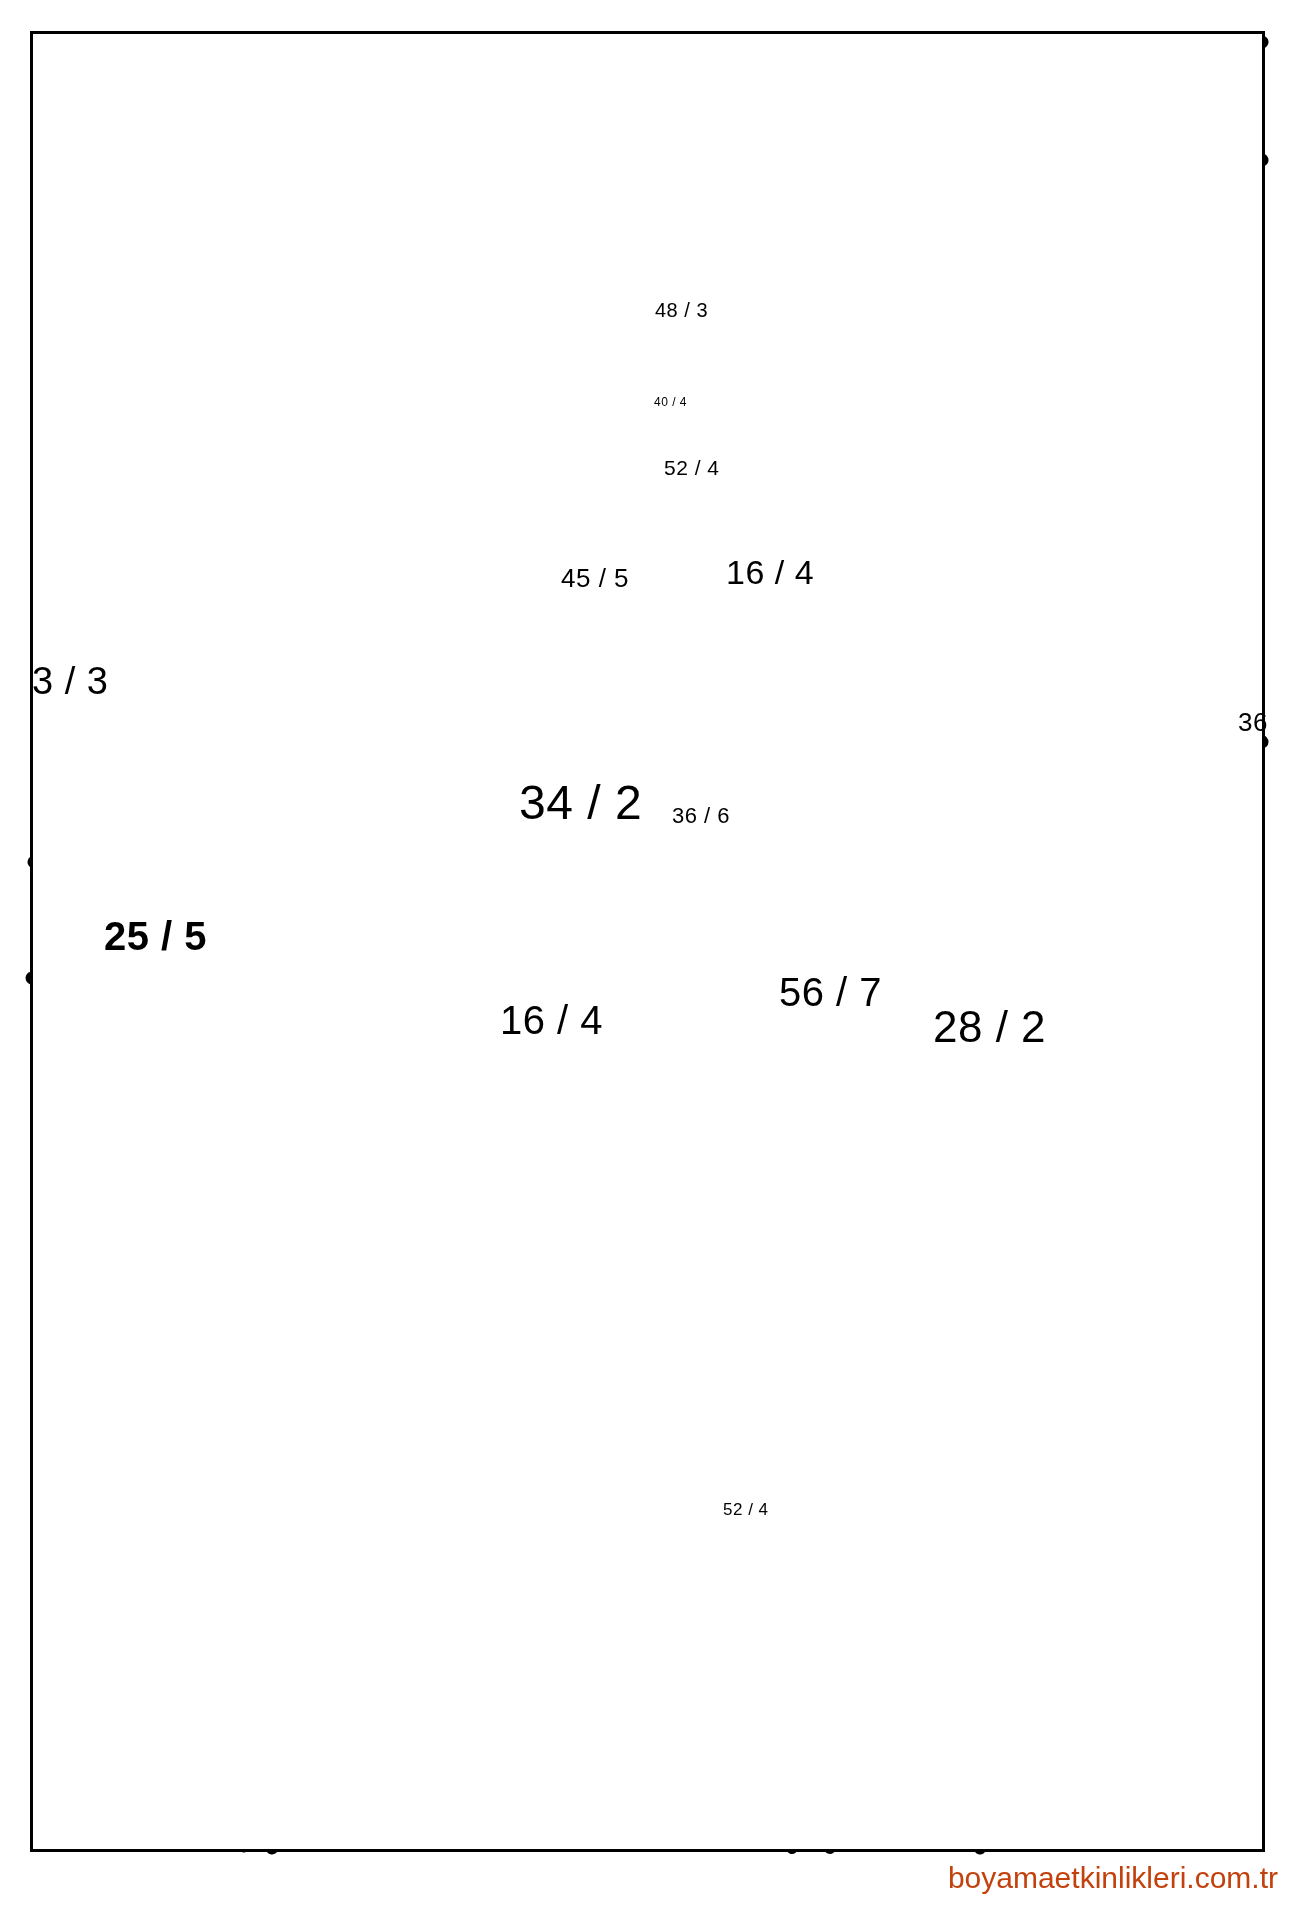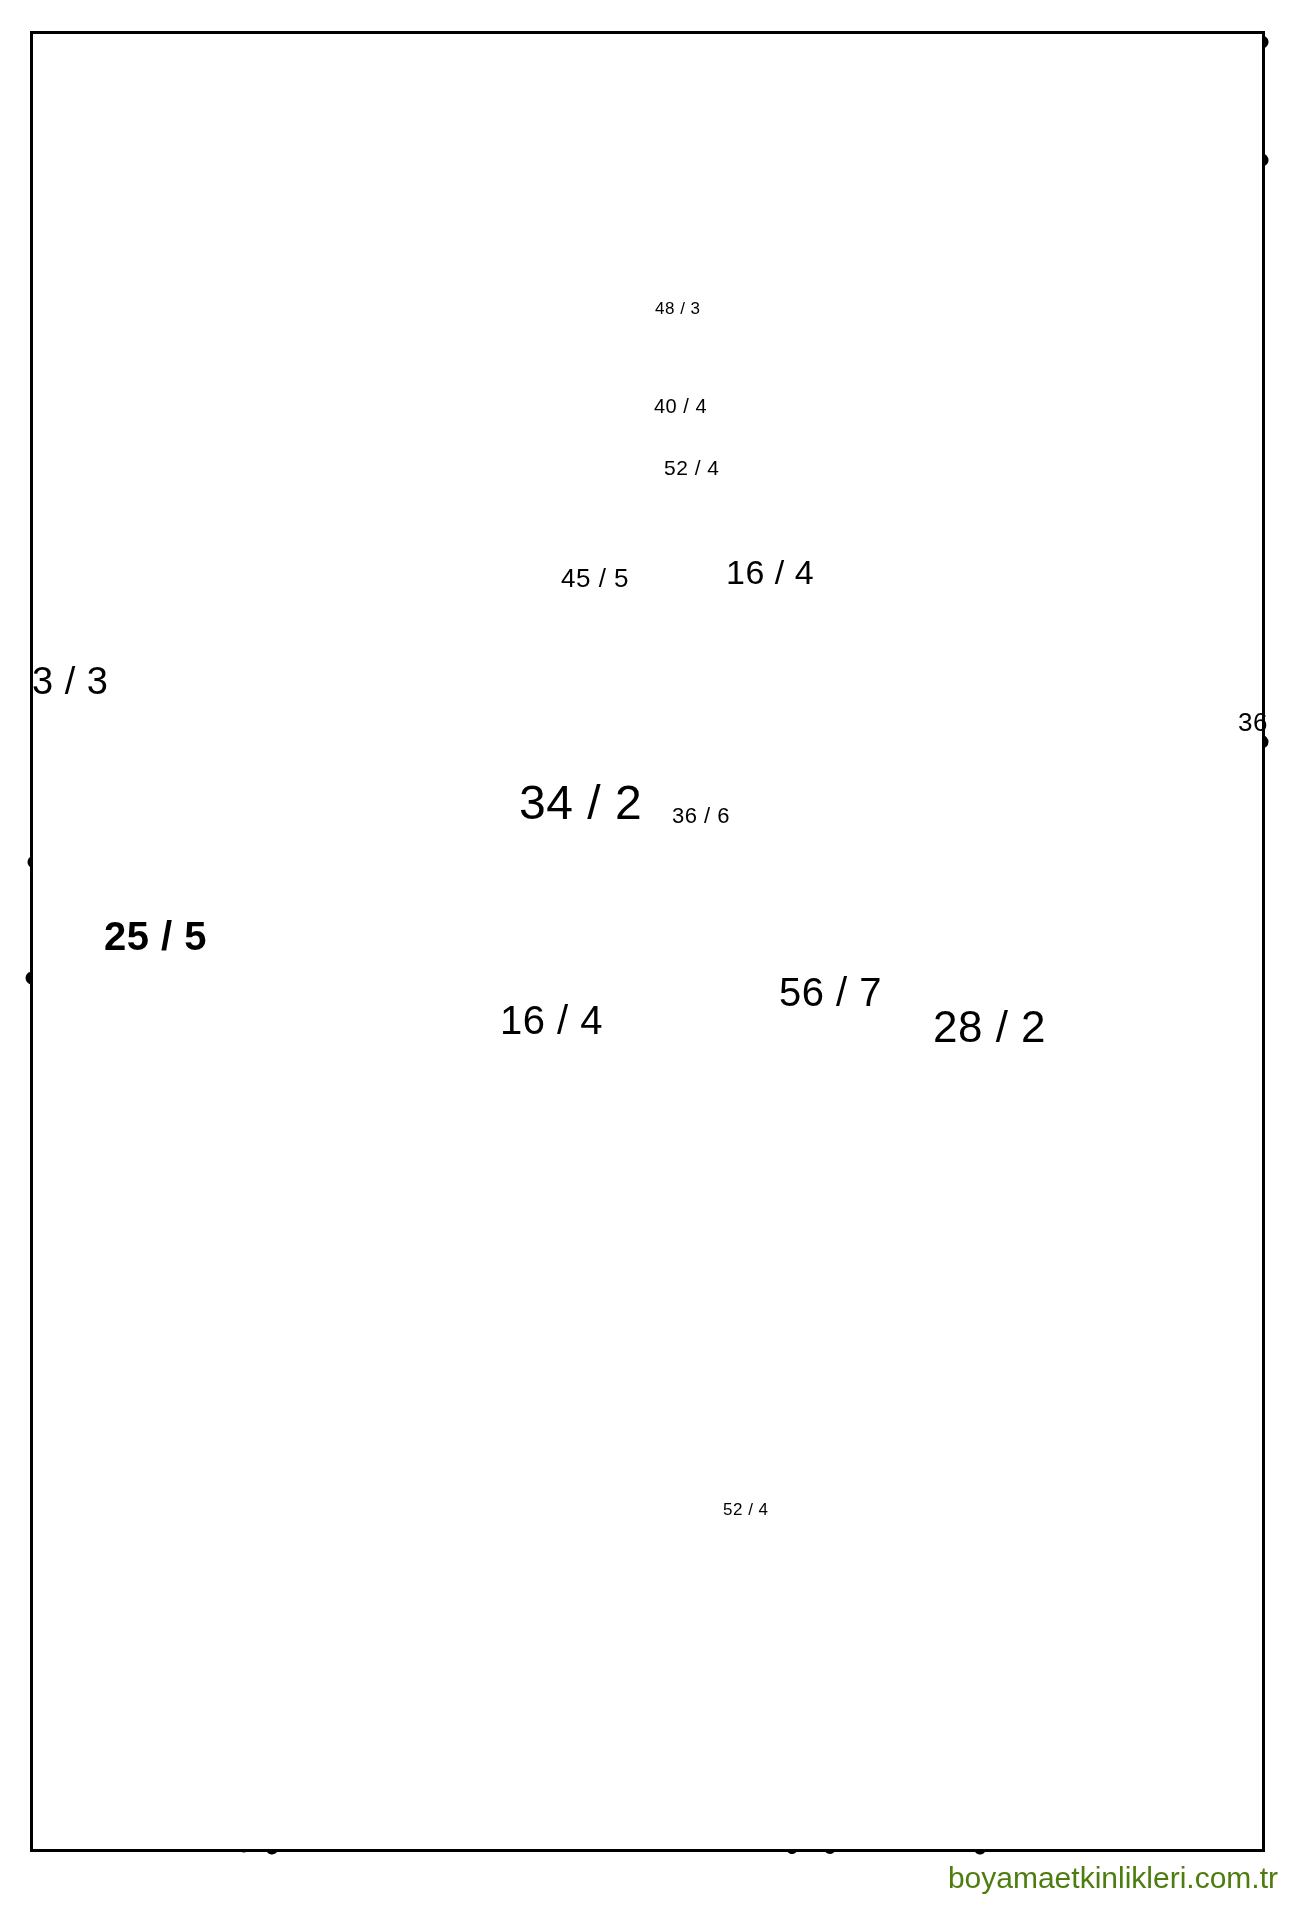--- a/index.html
+++ b/index.html
@@ -50,21 +50,21 @@
     letter-spacing: 0.5px;
     line-height: 1;
     user-select: none;
   }
   .watermark {
     position: absolute;
     right: 18px;
     bottom: 18px;
     font-family: "Liberation Sans", sans-serif;
     font-size: 30px;
-    color: #4d7c0f;
+    color: #c2410c;
     letter-spacing: 0px;
     white-space: nowrap;
     margin-left: 33px;
   }
 </style>
 </head>
 <body>
 
 <div id="page">
 
@@ -165,22 +165,22 @@
         <g stroke-width="11">
           <path d="M 262 930 C 256 952 256 968 260 982"></path>
         </g>
 
       </g>
     </svg>
   </div>
 
   <div id="frame"></div>
 
-  <div class="num" style="left:655px; top:300px; font-size:17px;">48 / 3</div>
-  <div class="num" style="left:654px; top:396px; font-size:20px;">40 / 4</div>
+  <div class="num" style="left:655px; top:300px; font-size:20px;">48 / 3</div>
+  <div class="num" style="left:654px; top:396px; font-size:12px;">40 / 4</div>
   <div class="num" style="left:664px; top:457px; font-size:21px;">52 / 4</div>
   <div class="num" style="left:561px; top:565px; font-size:26px;">45 / 5</div>
   <div class="num" style="left:726px; top:555px; font-size:34px;">16 / 4</div>
   <div class="num" style="left:32px;  top:662px; font-size:38px;">3 / 3</div>
   <div class="num" style="left:519px; top:779px; font-size:48px;">34 / 2</div>
   <div class="num" style="left:672px; top:805px; font-size:22px;">36 / 6</div>
   <div class="num" style="left:1238px;top:709px; font-size:26px;">36</div>
   <div class="num" style="left:104px; top:916px; font-size:40px;font-weight:bold;">25 / 5</div>
   <div class="num" style="left:500px; top:1000px;font-size:40px;">16 / 4</div>
   <div class="num" style="left:731px; top:972px; font-size:40px;margin-left:48px;">56 / 7</div>

